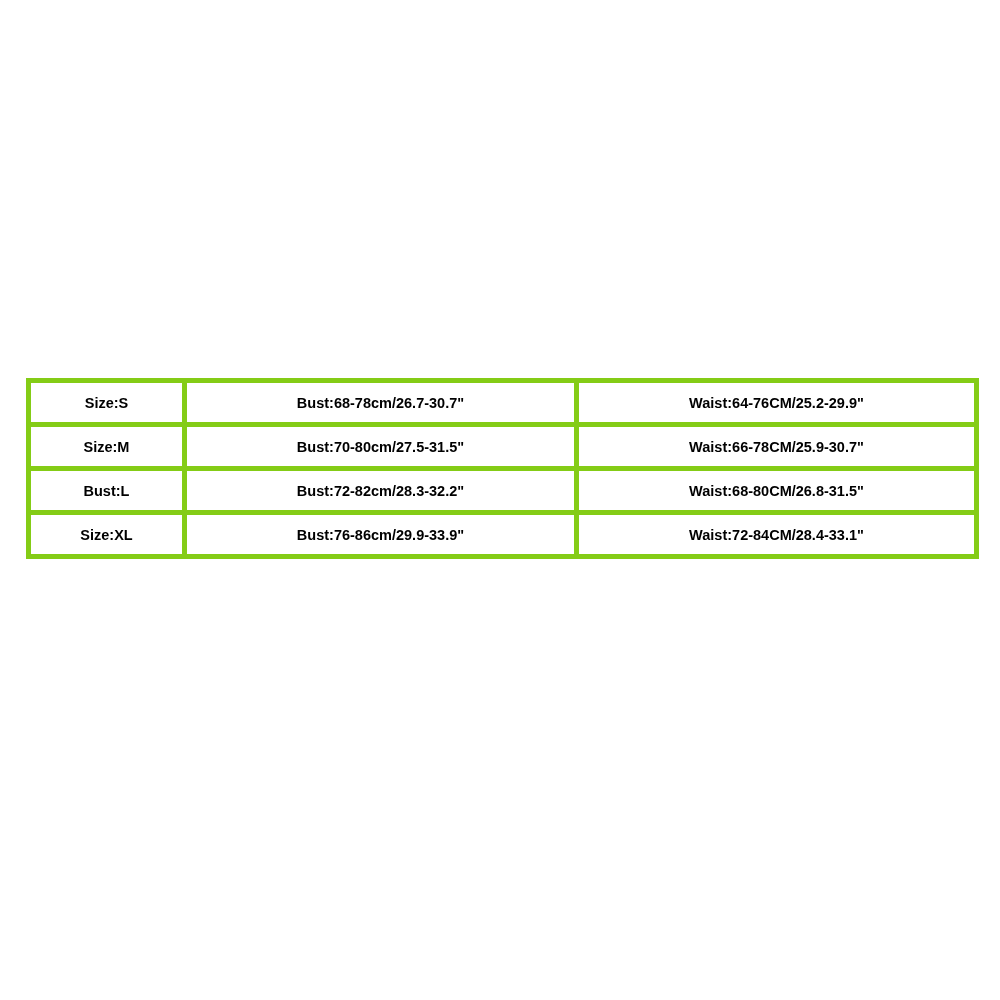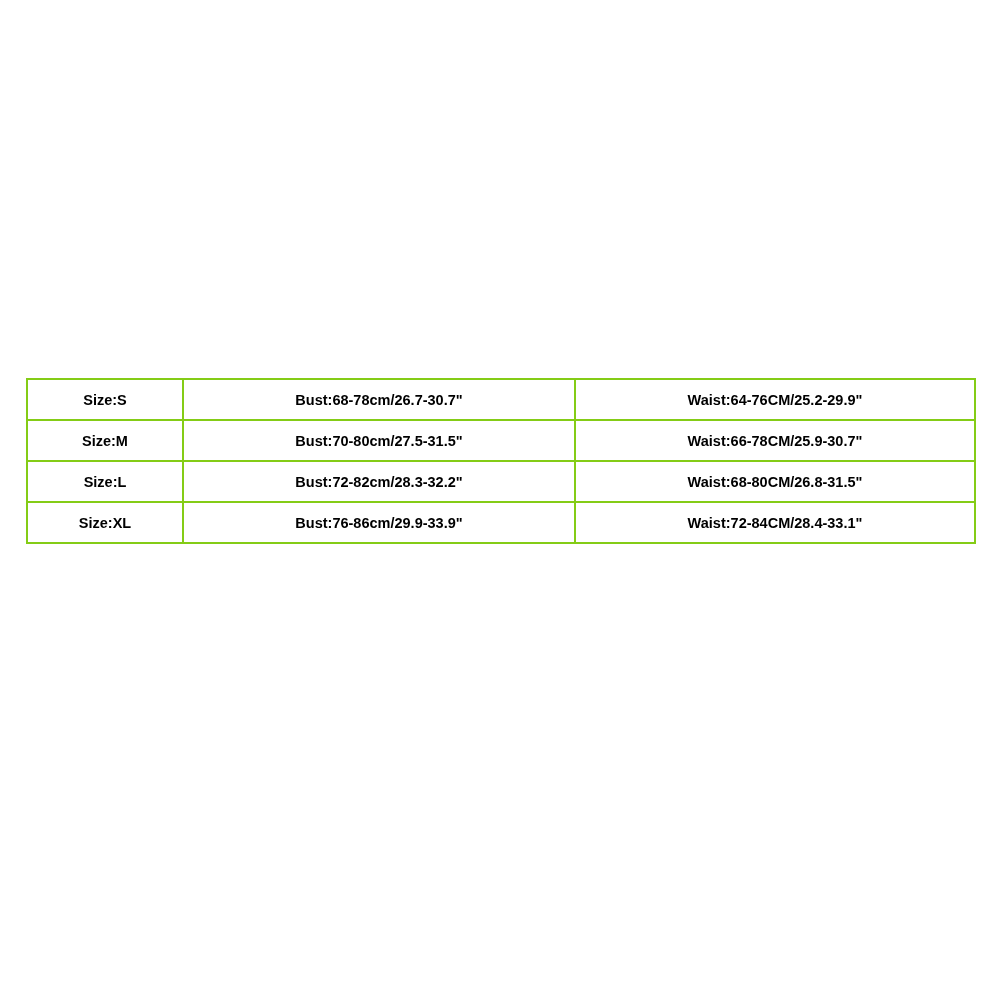--- a/index.html
+++ b/index.html
@@ -19,21 +19,21 @@
     left: 26px;
     top: 378px;
     width: 948px;
   }
   table.size-table {
     border-collapse: collapse;
     width: 948px;
     table-layout: fixed;
   }
   table.size-table td {
-    border: 2px solid #84cc16;
+    border: 5px solid #84cc16;
     height: 39px;
     padding: 0 6px;
     font-size: 14.5px;
     font-weight: bold;
     color: #000000;
     text-align: center;
     vertical-align: middle;
     white-space: nowrap;
     overflow: hidden;
   }
@@ -56,21 +56,21 @@
         <td>Size:S</td>
         <td>Bust:68-78cm/26.7-30.7"</td>
         <td>Waist:64-76CM/25.2-29.9"</td>
       </tr>
       <tr>
         <td>Size:M</td>
         <td>Bust:70-80cm/27.5-31.5"</td>
         <td>Waist:66-78CM/25.9-30.7"</td>
       </tr>
       <tr>
-        <td>Size:L</td>
+        <td>Bust:L</td>
         <td>Bust:72-82cm/28.3-32.2"</td>
         <td>Waist:68-80CM/26.8-31.5"</td>
       </tr>
       <tr>
         <td>Size:XL</td>
         <td>Bust:76-86cm/29.9-33.9"</td>
         <td>Waist:72-84CM/28.4-33.1"</td>
       </tr>
     </tbody>
   </table>

